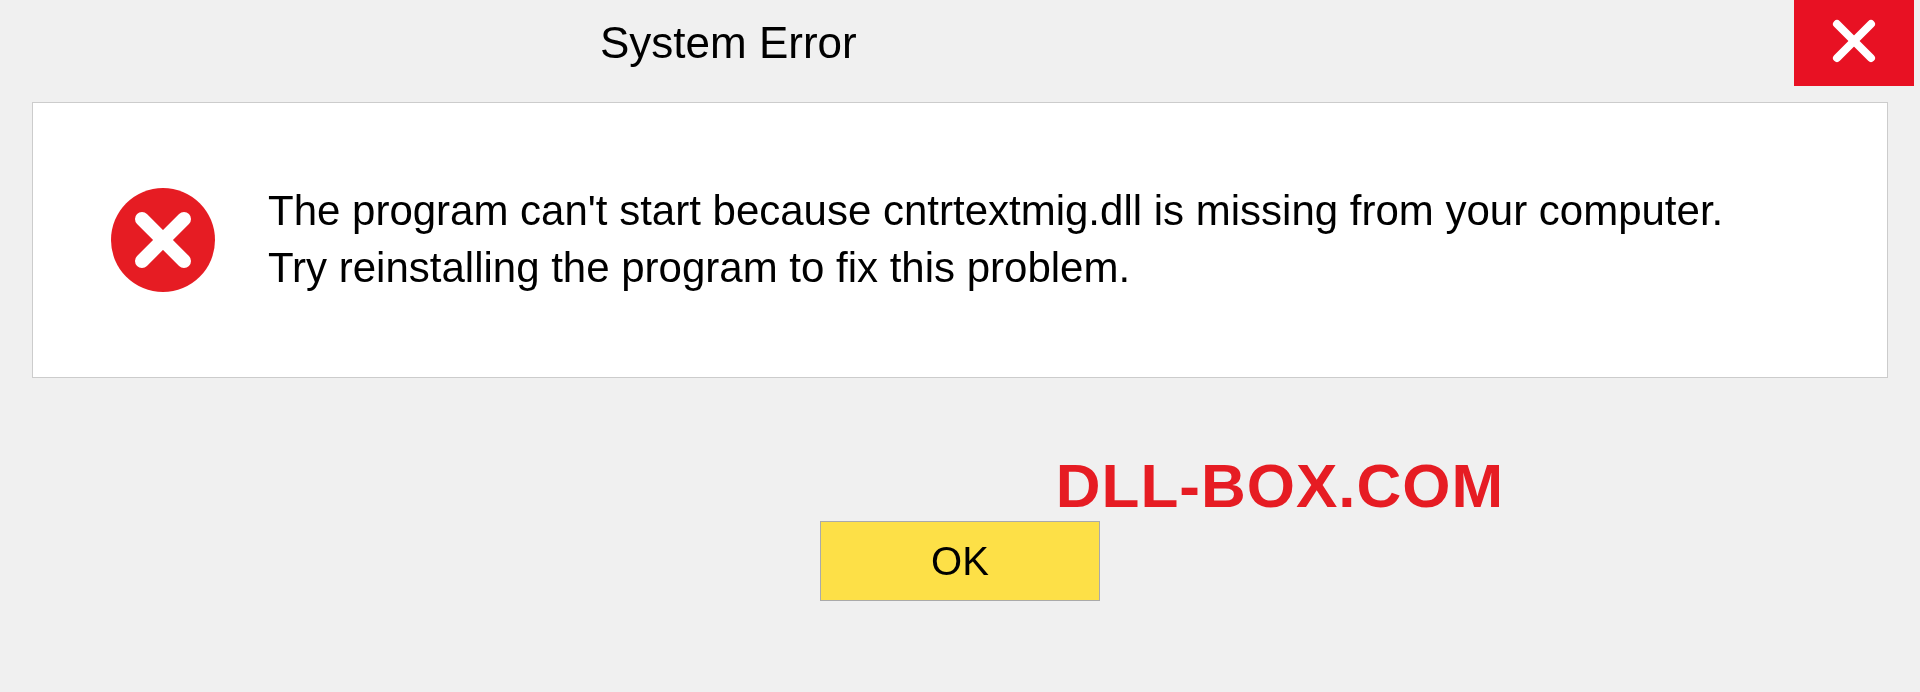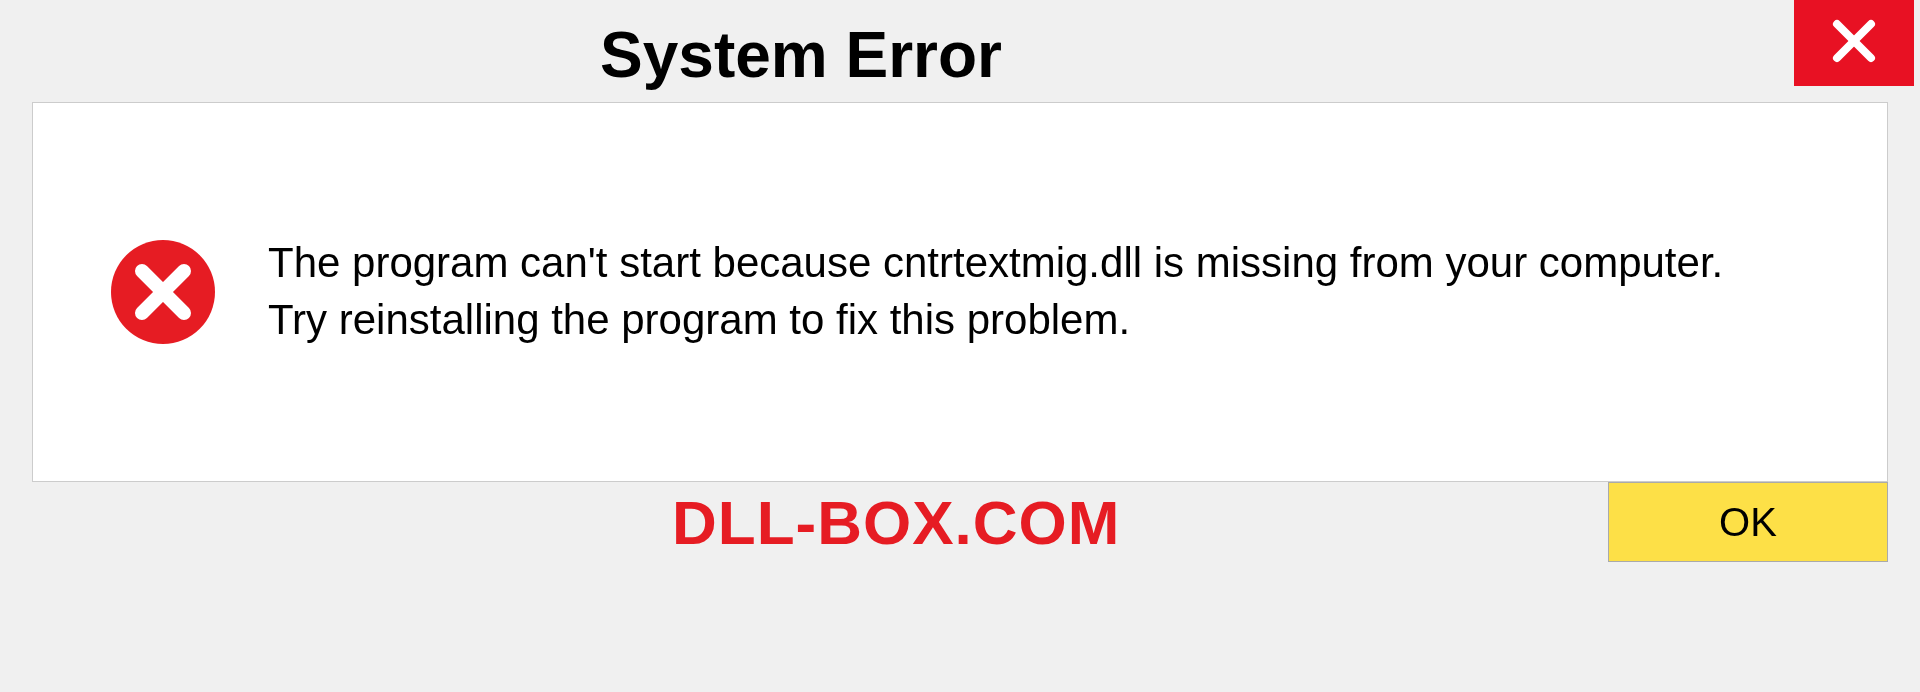--- a/index.html
+++ b/index.html
@@ -24,22 +24,22 @@
       background: #f0f0f0;
     }
     .titlebar {
       display: flex;
       align-items: flex-start;
       justify-content: space-between;
       padding: 0;
       height: 96px;
     }
     .title {
-      font-size: 64px;
-      font-weight: 700;
+      font-size: 44px;
+      font-weight: 400;
       color: #000;
       margin-left: 600px;
       margin-top: 18px;
       text-align: center;
     }
     .close-btn {
       width: 120px;
       height: 86px;
       background: #e81123;
       display: flex;
@@ -50,21 +50,21 @@
       margin-top: 0;
     }
     .close-btn svg {
       width: 46px;
       height: 46px;
     }
     .content-box {
       margin: 6px 32px 0 32px;
       background: #fff;
       border: 1px solid #ccc;
-      height: 380px;
+      height: 276px;
       display: flex;
       align-items: center;
       padding-left: 75px;
       padding-right: 55px;
     }
     .error-icon {
       flex-shrink: 0;
       width: 110px;
       height: 110px;
       margin-right: 50px;
@@ -74,20 +74,22 @@
       line-height: 1.35;
       color: #000;
       font-weight: 400;
       max-width: 1480px;
     }
     .footer {
       display: flex;
       align-items: center;
       justify-content: space-between;
       padding: 0 32px;
+      margin-top: 72px;
+      flex-direction: column;
     }
     .watermark {
       font-size: 62px;
       font-weight: 800;
       color: #e61c23;
       letter-spacing: 1px;
       margin-left: 640px;
       font-family: Arial, "Segoe UI", sans-serif;
     }
     .ok-btn {

